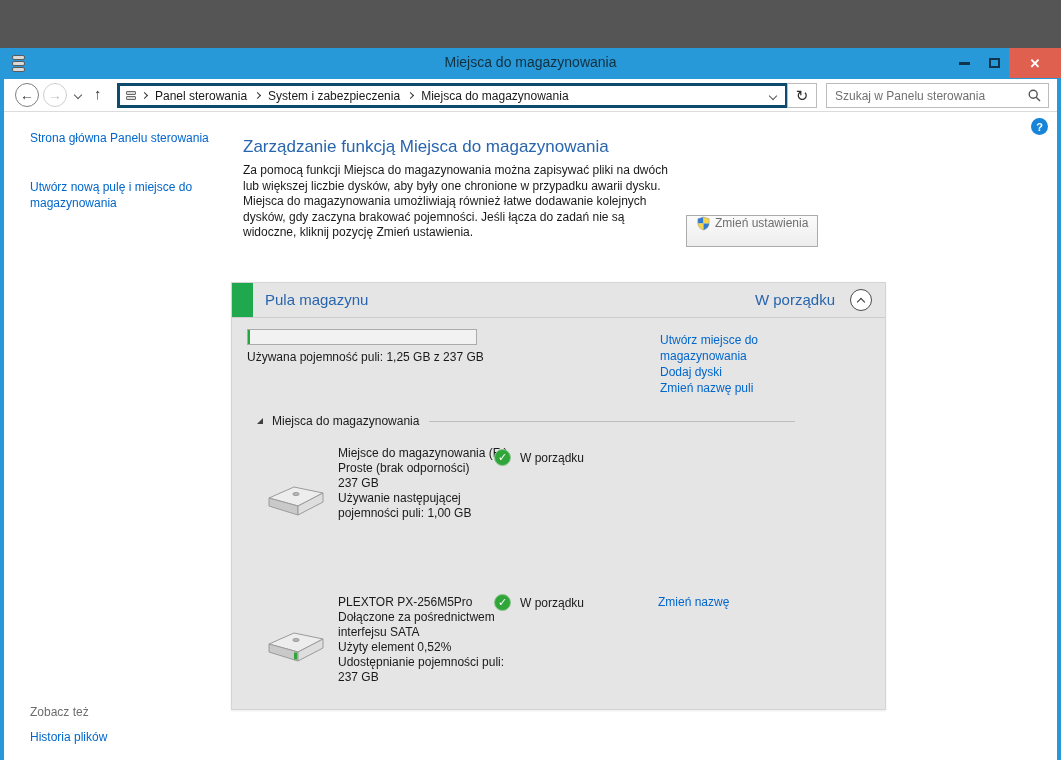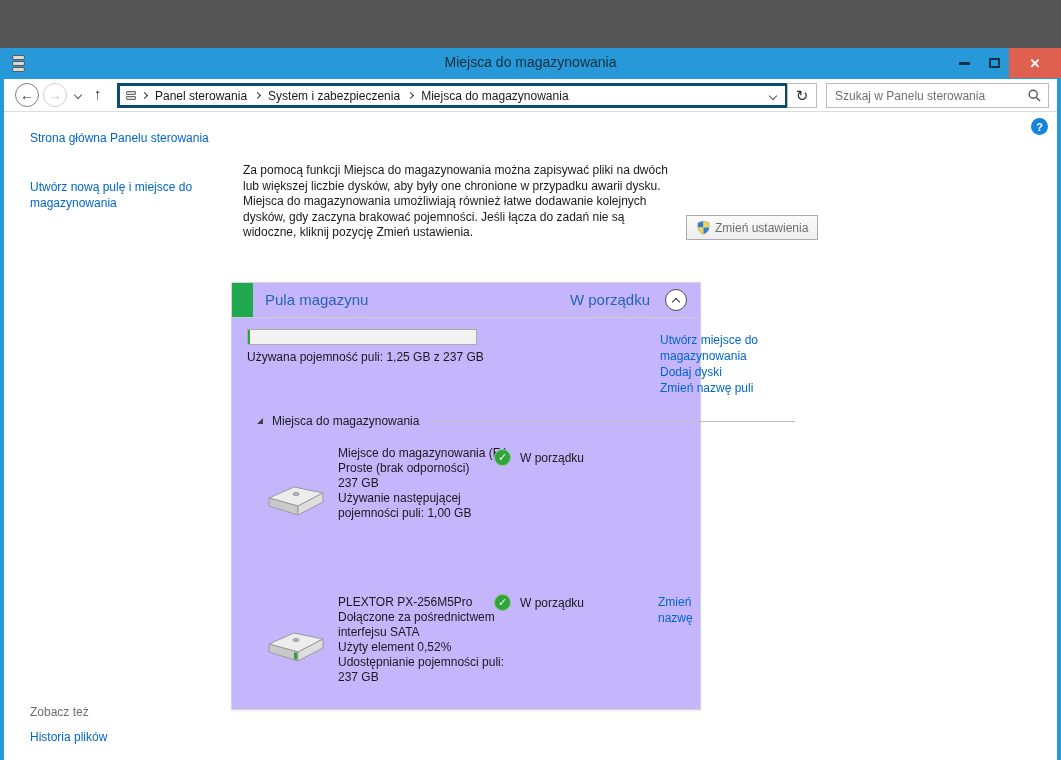--- a/index.html
+++ b/index.html
@@ -47,24 +47,24 @@
   .helpicon{position:absolute;left:1031px;top:70px;width:17px;height:17px;border-radius:50%;background:#1684d8;color:#fff;font-size:11px;font-weight:bold;display:flex;align-items:center;justify-content:center;}
 
   .side-link1{position:absolute;left:30px;top:82px;width:185px;}
   .side-link2{position:absolute;left:30px;top:131px;width:205px;}
   .see-also{position:absolute;left:30px;top:657px;font-size:12px;color:#6d6d6d;}
   .side-link3{position:absolute;left:30px;top:681px;}
   .side-link4{position:absolute;left:30px;top:703px;width:190px;}
 
   .page-h1{position:absolute;left:243px;top:89px;font-size:17px;color:#2765ae;}
   .intro{position:absolute;left:243px;top:115px;width:437px;font-size:12px;line-height:15.6px;color:#1a1a1a;}
-  .btn-settings{position:absolute;left:686px;top:167px;height:25px;display:flex;align-items:center;gap:4px;padding:0 9px;background:linear-gradient(#fbfbfb,#ededed);border:1px solid #ababab;font-size:12px;color:#6f6f6f;cursor:pointer;}
-
-  
-  .panel{position:absolute;left:231px;top:234px;width:470px;height:428px;background:#c4b5fd;border:1px solid #d4d4d4;box-shadow:0 1px 2px rgba(0,0,0,.08);text-decoration:underline;}
+  .btn-settings{position:absolute;left:686px;top:167px;height:32px;display:flex;align-items:flex-start;gap:4px;padding:0 9px;background:linear-gradient(#fbfbfb,#ededed);border:1px solid #ababab;font-size:12px;color:#6f6f6f;cursor:pointer;}
+
+  
+  .panel{position:absolute;left:231px;top:234px;width:655px;height:428px;background:#e5e5e5;border:1px solid #d4d4d4;box-shadow:0 1px 2px rgba(0,0,0,.08);text-decoration:underline;}
   .panel-header{position:relative;height:35px;border-bottom:1px solid #cccccc;}
   .accent{position:absolute;left:0;top:0;width:21px;height:34px;background:#1fa84e;}
   .panel-title{position:absolute;left:33px;top:8px;font-size:15px;color:#2765ae;}
   .panel-status{position:absolute;right:50px;top:8px;font-size:15px;color:#2765ae;}
   .collapse-btn{position:absolute;right:13px;top:6px;width:22px;height:22px;border:1px solid #4c4c4c;border-radius:50%;display:flex;align-items:center;justify-content:center;cursor:pointer;background:#fff;}
   .collapse-btn .chev{margin-top:3px;border-color:#333;}
 
   .cap-bar{position:absolute;left:15px;top:46px;width:230px;height:16px;border:1px solid #ababab;background:#f2f2f2;}
   .cap-fill{height:100%;width:2px;background:#26a63c;}
   .cap-caption{position:absolute;left:15px;top:67px;font-size:12px;color:#1a1a1a;}
@@ -152,20 +152,21 @@
 
   <div class="helpicon">
       <span>?</span>
     </div>
 
   <div class="link side-link1">Strona główna Panelu sterowania</div>
   <div class="link side-link2">Utwórz nową pulę i miejsce do magazynowania</div>
   <div class="see-also">Zobacz też</div>
   <div class="link side-link3">Historia plików</div>
 
+  <div class="page-h1">Zarządzanie funkcją Miejsca do magazynowania</div>
   <div class="intro">Za pomocą funkcji Miejsca do magazynowania można zapisywać pliki na dwóch lub większej liczbie dysków, aby były one chronione w przypadku awarii dysku. Miejsca do magazynowania umożliwiają również łatwe dodawanie kolejnych dysków, gdy zaczyna brakować pojemności. Jeśli łącza do zadań nie są widoczne, kliknij pozycję Zmień ustawienia.</div>
 
   <div class="btn-settings">
     <svg width="15" height="15" viewBox="0 0 16 16">
       <path d="M8 1 L2 3 V8 H8 Z" fill="#2f7cd6"></path>
       <path d="M8 1 L14 3 V8 H8 Z" fill="#f5d44a"></path>
       <path d="M2 8 H8 V15 C5 14 2 11.6 2 8 Z" fill="#f5d44a"></path>
       <path d="M8 8 H14 C14 11.6 11 14 8 15 Z" fill="#2f7cd6"></path>
       <path d="M8 1 L2 3 V8 C2 11.6 5 14 8 15 C11 14 14 11.6 14 8 V3 Z" fill="none" stroke="#9a9a9a" stroke-width="0.6"></path>
     </svg>

